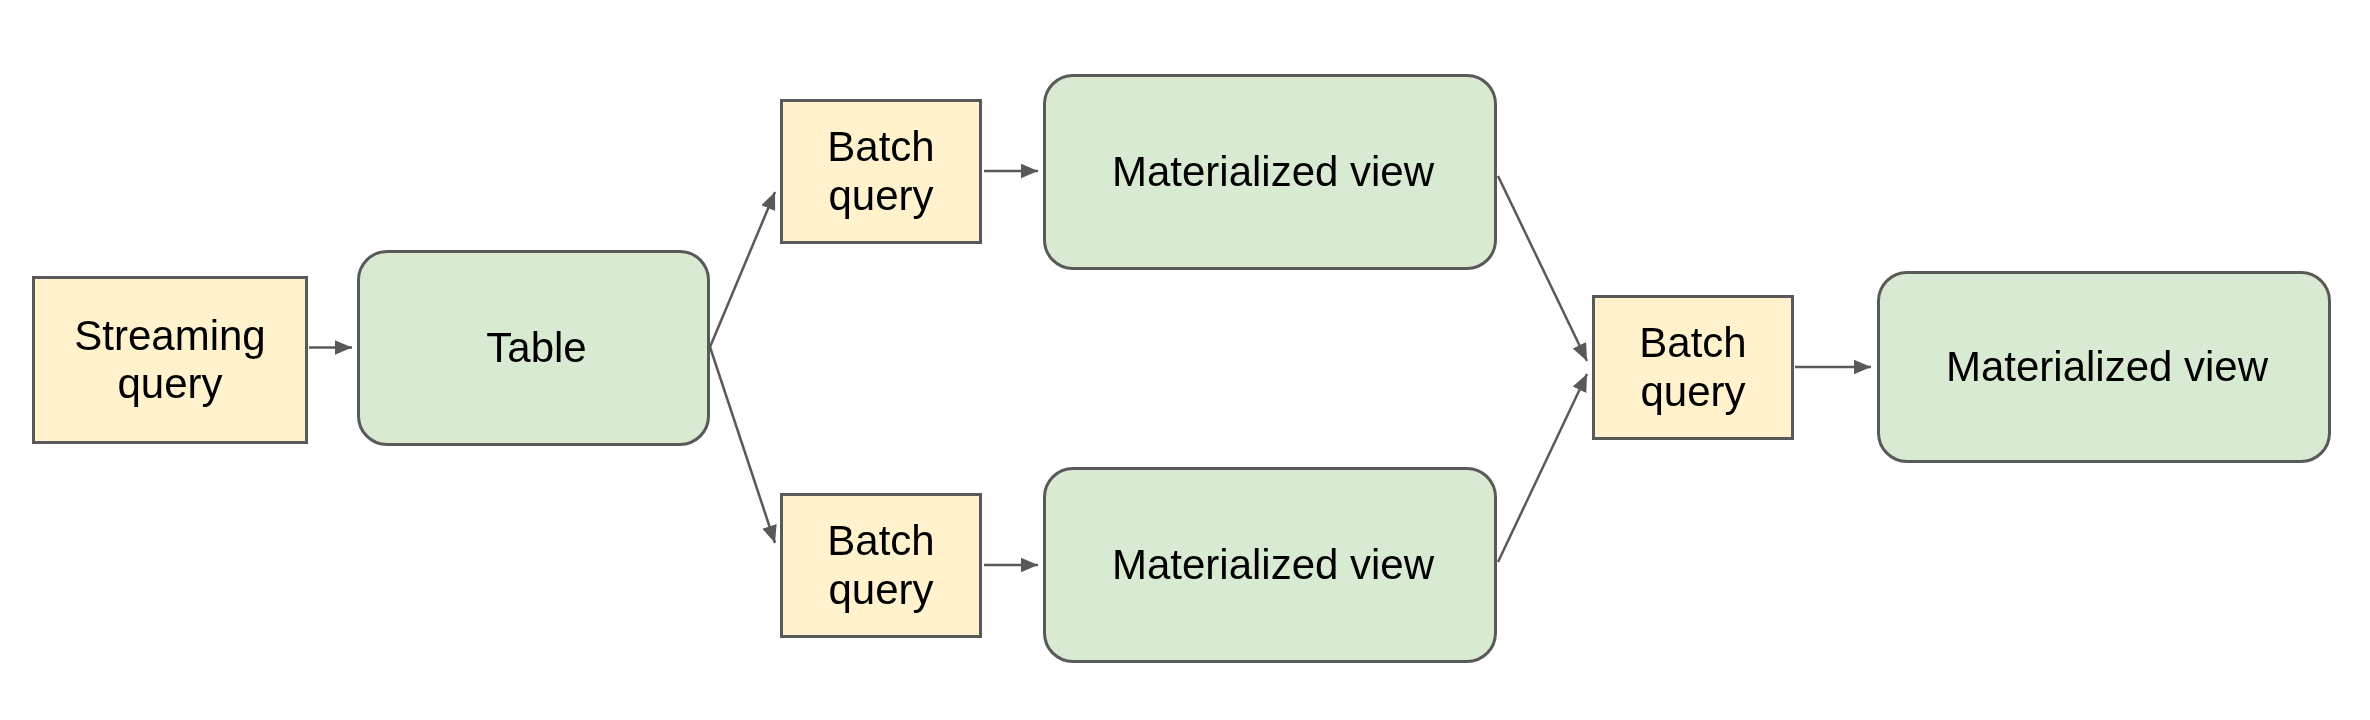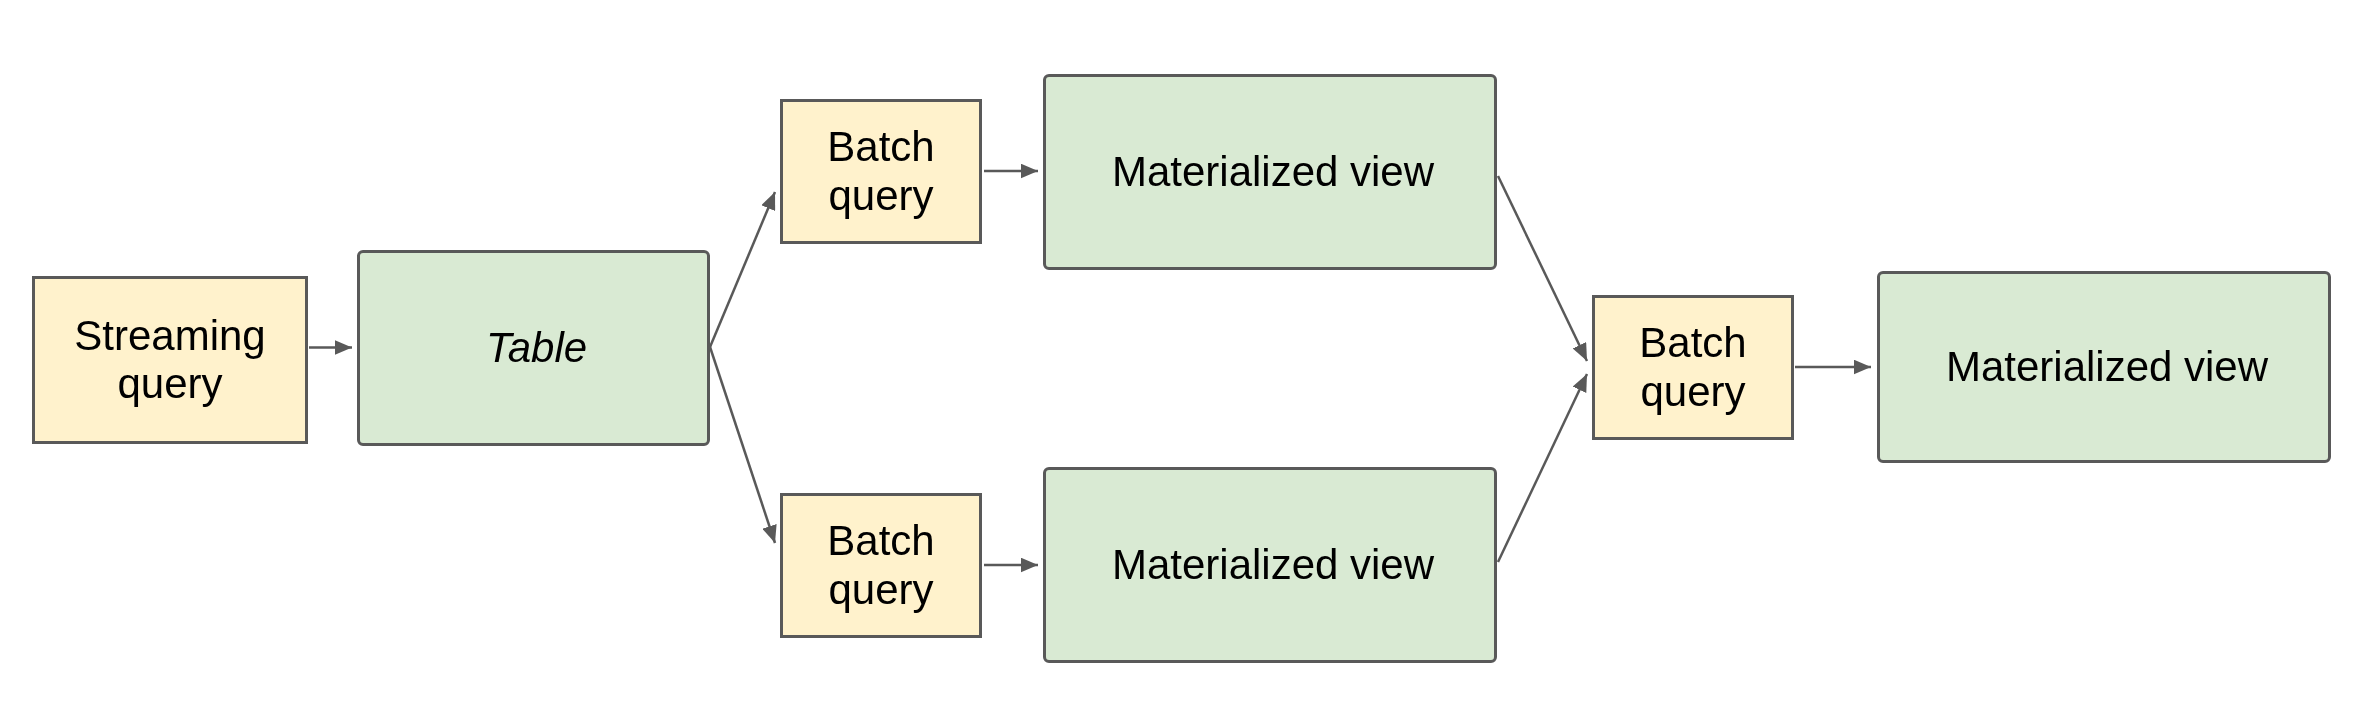--- a/index.html
+++ b/index.html
@@ -25,24 +25,24 @@
     position:absolute;
     box-sizing:border-box;
     display:flex;align-items:center;justify-content:center;
     text-align:center;
     border:3px solid var(--border);
     color:var(--text);
     font-size:42px;line-height:1.15;
     padding:0 18px;
   }
   .node.query{background:var(--query-fill);border-radius:0;}
-  .node.table{background:var(--table-fill);border-radius:6px;padding-left:24px;}
+  .node.table{background:var(--table-fill);border-radius:30px;padding-left:24px;}
   
   #n-streaming{left:32px;top:276px;width:276px;height:168px;}
-  #n-table{left:357px;top:250px;width:353px;height:196px;font-style:italic;}
+  #n-table{left:357px;top:250px;width:353px;height:196px;}
   #n-batch-top{left:780px;top:99px;width:202px;height:145px;}
   #n-mv-top{left:1043px;top:74px;width:454px;height:196px;}
   #n-batch-bottom{left:780px;top:493px;width:202px;height:145px;}
   #n-mv-bottom{left:1043px;top:467px;width:454px;height:196px;}
   #n-batch-right{left:1592px;top:295px;width:202px;height:145px;}
   #n-mv-right{left:1877px;top:271px;width:454px;height:192px;}
 </style>
 </head>
 <body>
 

